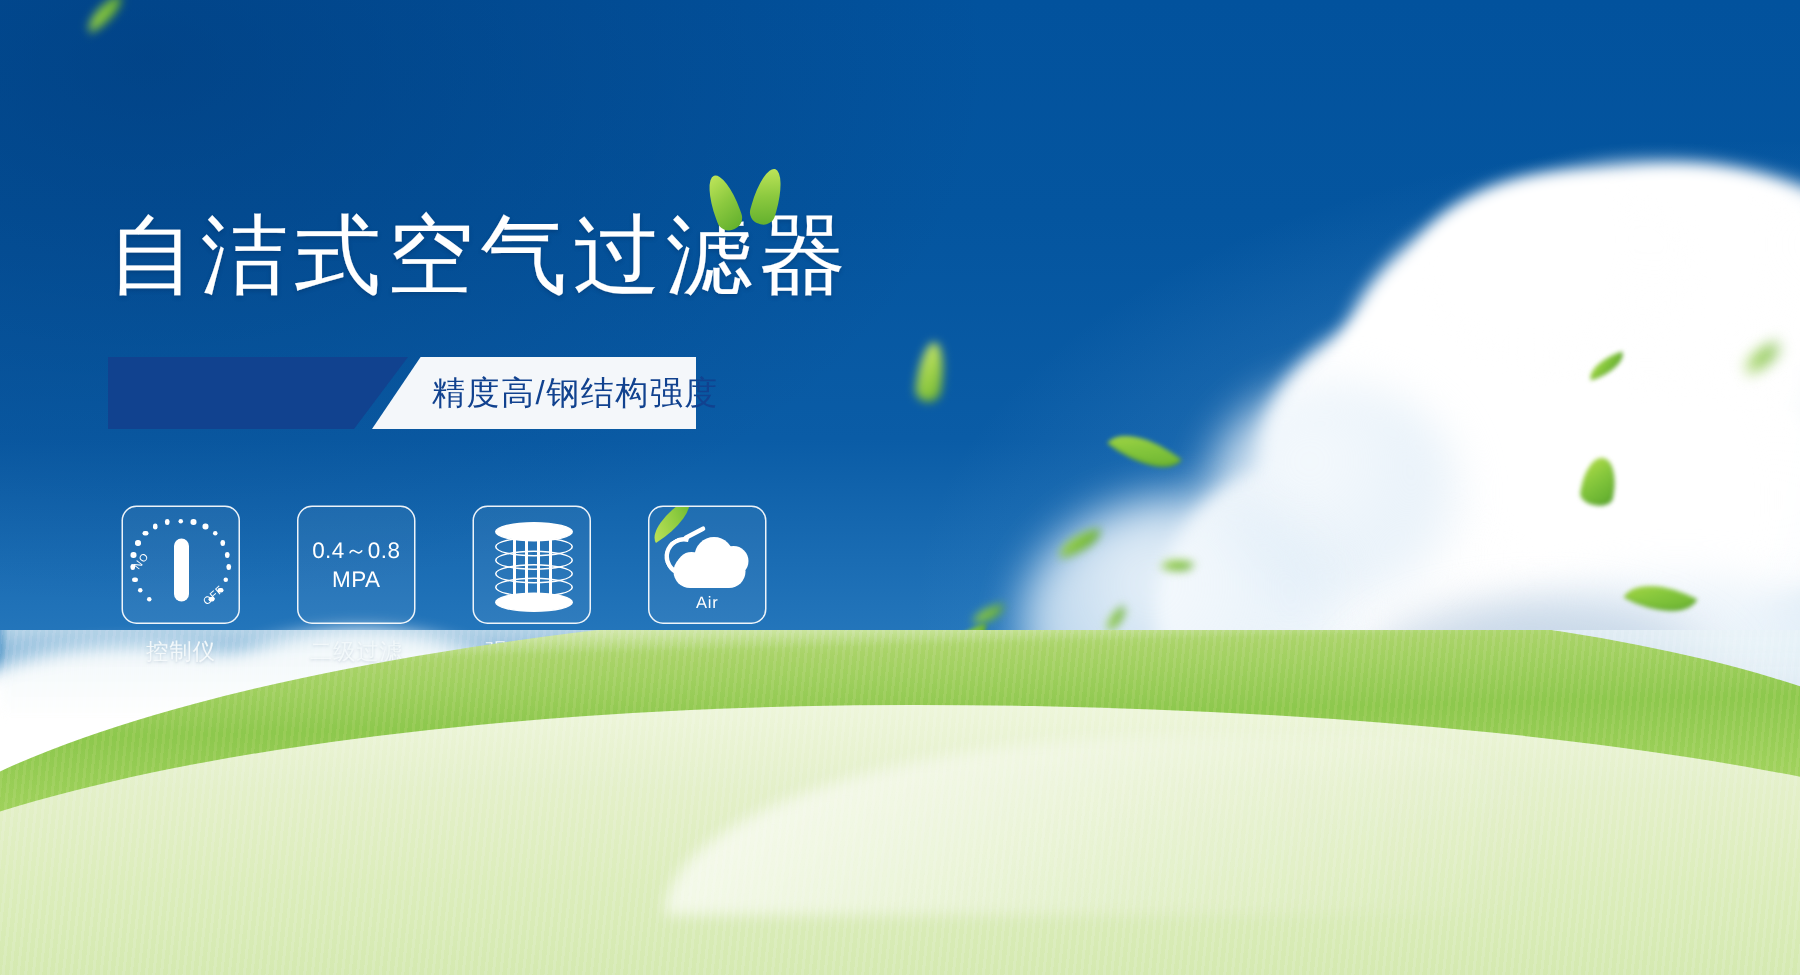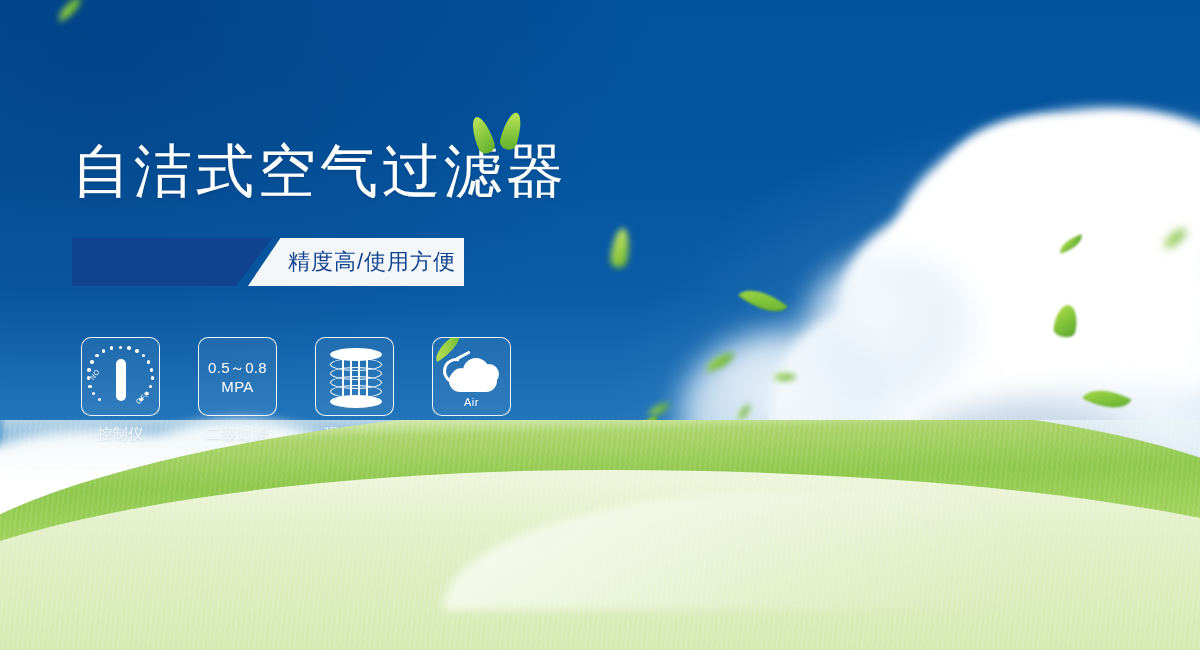--- a/index.html
+++ b/index.html
@@ -265,21 +265,21 @@
 
   <div class="headline">自洁式空气过滤器</div>
   <div class="sprout">
     <div class="lf l"></div>
     <div class="lf r"></div>
   </div>
 
   <div class="subbar">
     <div class="sub-blue"></div>
     <div class="sub-white"></div>
-    <div class="sub-white-text">精度高/使用方便</div>
+    <div class="sub-white-text">精度高/钢结构强度</div>
   </div>
 
   <div class="features">
 
     <div class="feature">
       <div class="fbox">
         <div class="gauge">
           <div class="dot" style="left:32.0px;top:3.0px;"></div>
           <div class="dot" style="left:40.5px;top:3.7px;"></div>
           <div class="dot" style="left:48.5px;top:6.5px;"></div>
@@ -302,21 +302,21 @@
           <div class="needle"></div>
           <div class="gno">NO</div>
           <div class="goff">OFF</div>
         </div>
       </div>
       <div class="flabel">控制仪</div>
     </div>
 
     <div class="feature">
       <div class="fbox">
-        <div class="ftext">0.5～0.8
+        <div class="ftext">0.4～0.8
 MPA</div>
       </div>
       <div class="flabel">二级过滤</div>
     </div>
 
     <div class="feature">
       <div class="fbox">
         <div class="cart">
           <div class="bar" style="left:16px;"></div>
           <div class="bar" style="left:24px;"></div>

